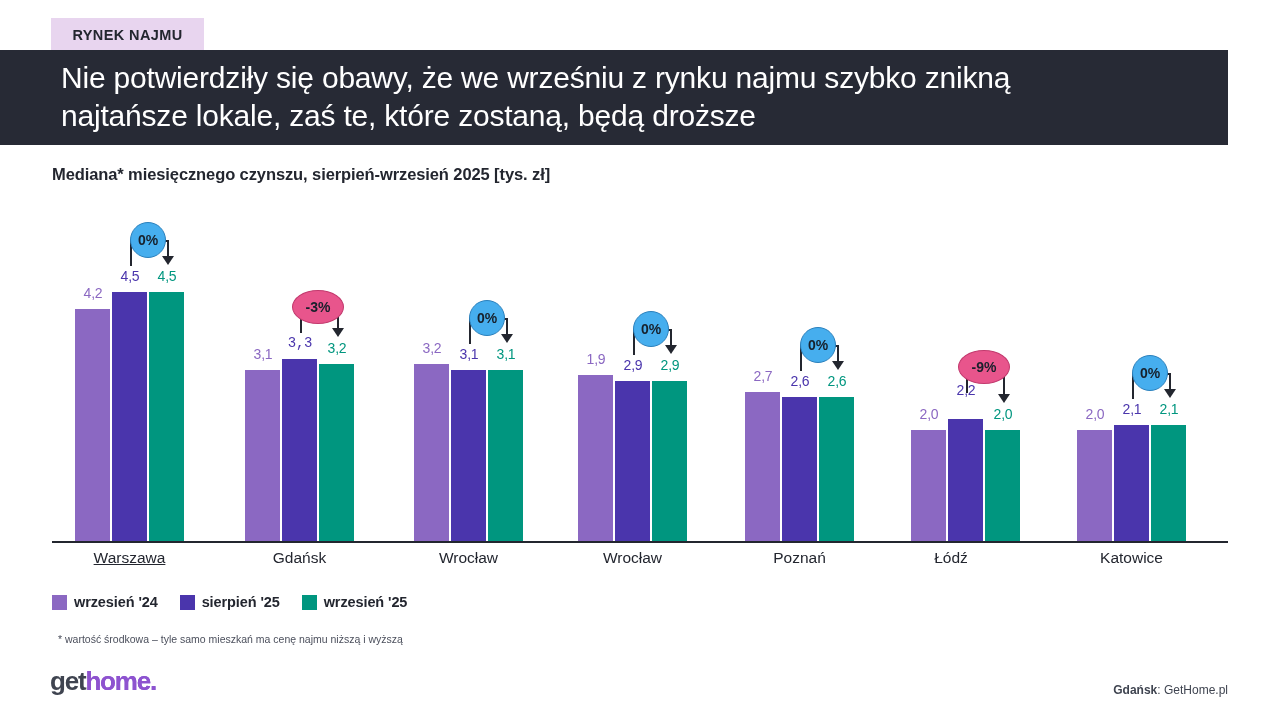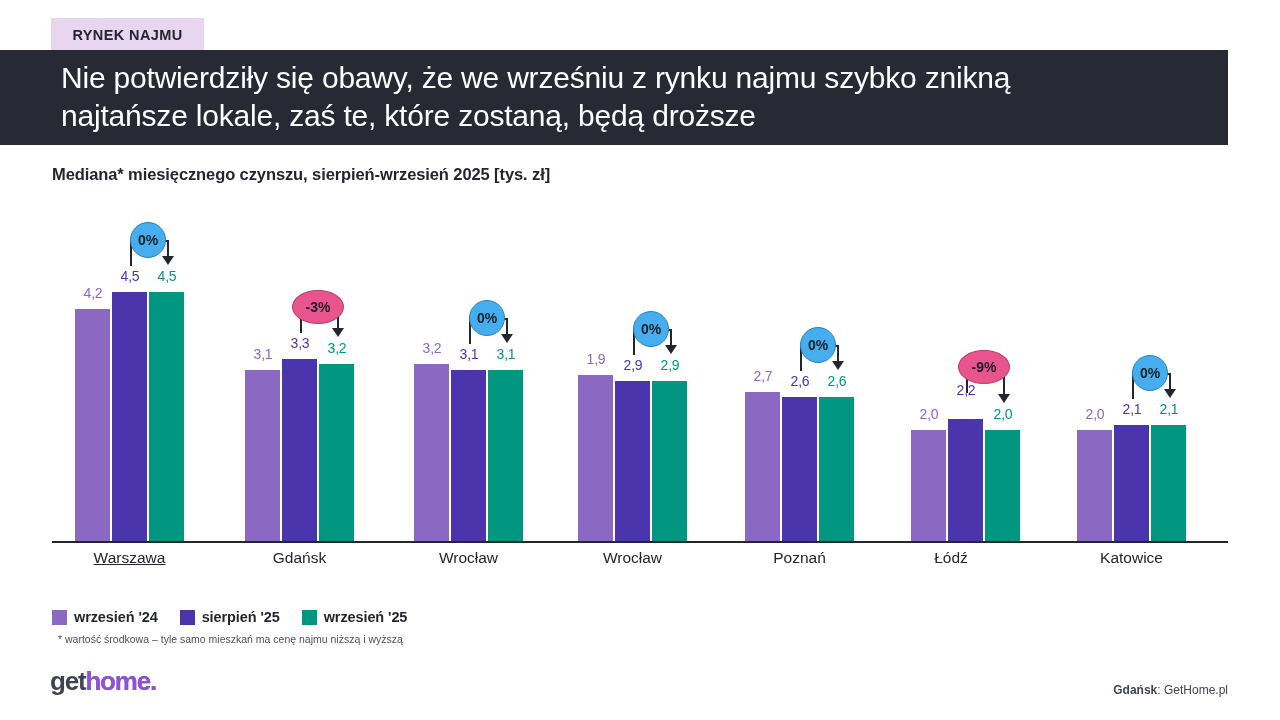--- a/index.html
+++ b/index.html
@@ -168,21 +168,20 @@
     left: 52px;
     top: 594px;
     display: flex;
     align-items: center;
     gap: 22px;
   }
   .legend-item {
     display: flex;
     align-items: center;
     gap: 7px;
-    margin-top: 15px;
   }
   .legend-swatch {
     width: 15px;
     height: 15px;
   }
   .legend-label {
     font-size: 14.5px;
     font-weight: bold;
     color: #23262F;
     letter-spacing: -0.1px;
@@ -251,21 +250,21 @@
           <div class="conn conn-v" style="left: 54.5px; top: 40.15px; height: 26px;"></div>
           <div class="conn conn-v" style="left: 91.5px; top: 40.15px; height: 16px;"></div>
           <div class="arrow-head" style="left: 86.5px; top: 56.15px;"></div>
           <div class="badge zero" style="left: 55px; top: 22.15px;">0%</div>
         </div>
       </div>
       <div class="group" style="left: 245px; width: 109px;">
         <div class="bar s0" style="height: 171.43px;"></div>
         <div class="vlabel s0" style="top: 145.57px;">3,1</div>
         <div class="bar s1" style="height: 182.49px;"></div>
-        <div class="vlabel s1" style="top: 134.51px;">3,3</div>
+        <div class="vlabel s1" style="top: 134.51px; font-family: Liberation Mono, monospace;">3,3</div>
         <div class="bar s2" style="height: 176.96px;"></div>
         <div class="vlabel s2" style="top: 140.04px;">3,2</div>
         <div class="badge-group">
           <div class="conn conn-h" style="left: 54.5px; top: 106.51px; width: 37px;"></div>
           <div class="conn conn-v" style="left: 54.5px; top: 106.51px; height: 26px;"></div>
           <div class="conn conn-v" style="left: 91.5px; top: 106.51px; height: 21.53px;"></div>
           <div class="arrow-head" style="left: 86.5px; top: 128.04px;"></div>
           <div class="badge neg" style="left: 47px; top: 89.51px;">-3%</div>
         </div>
       </div>

